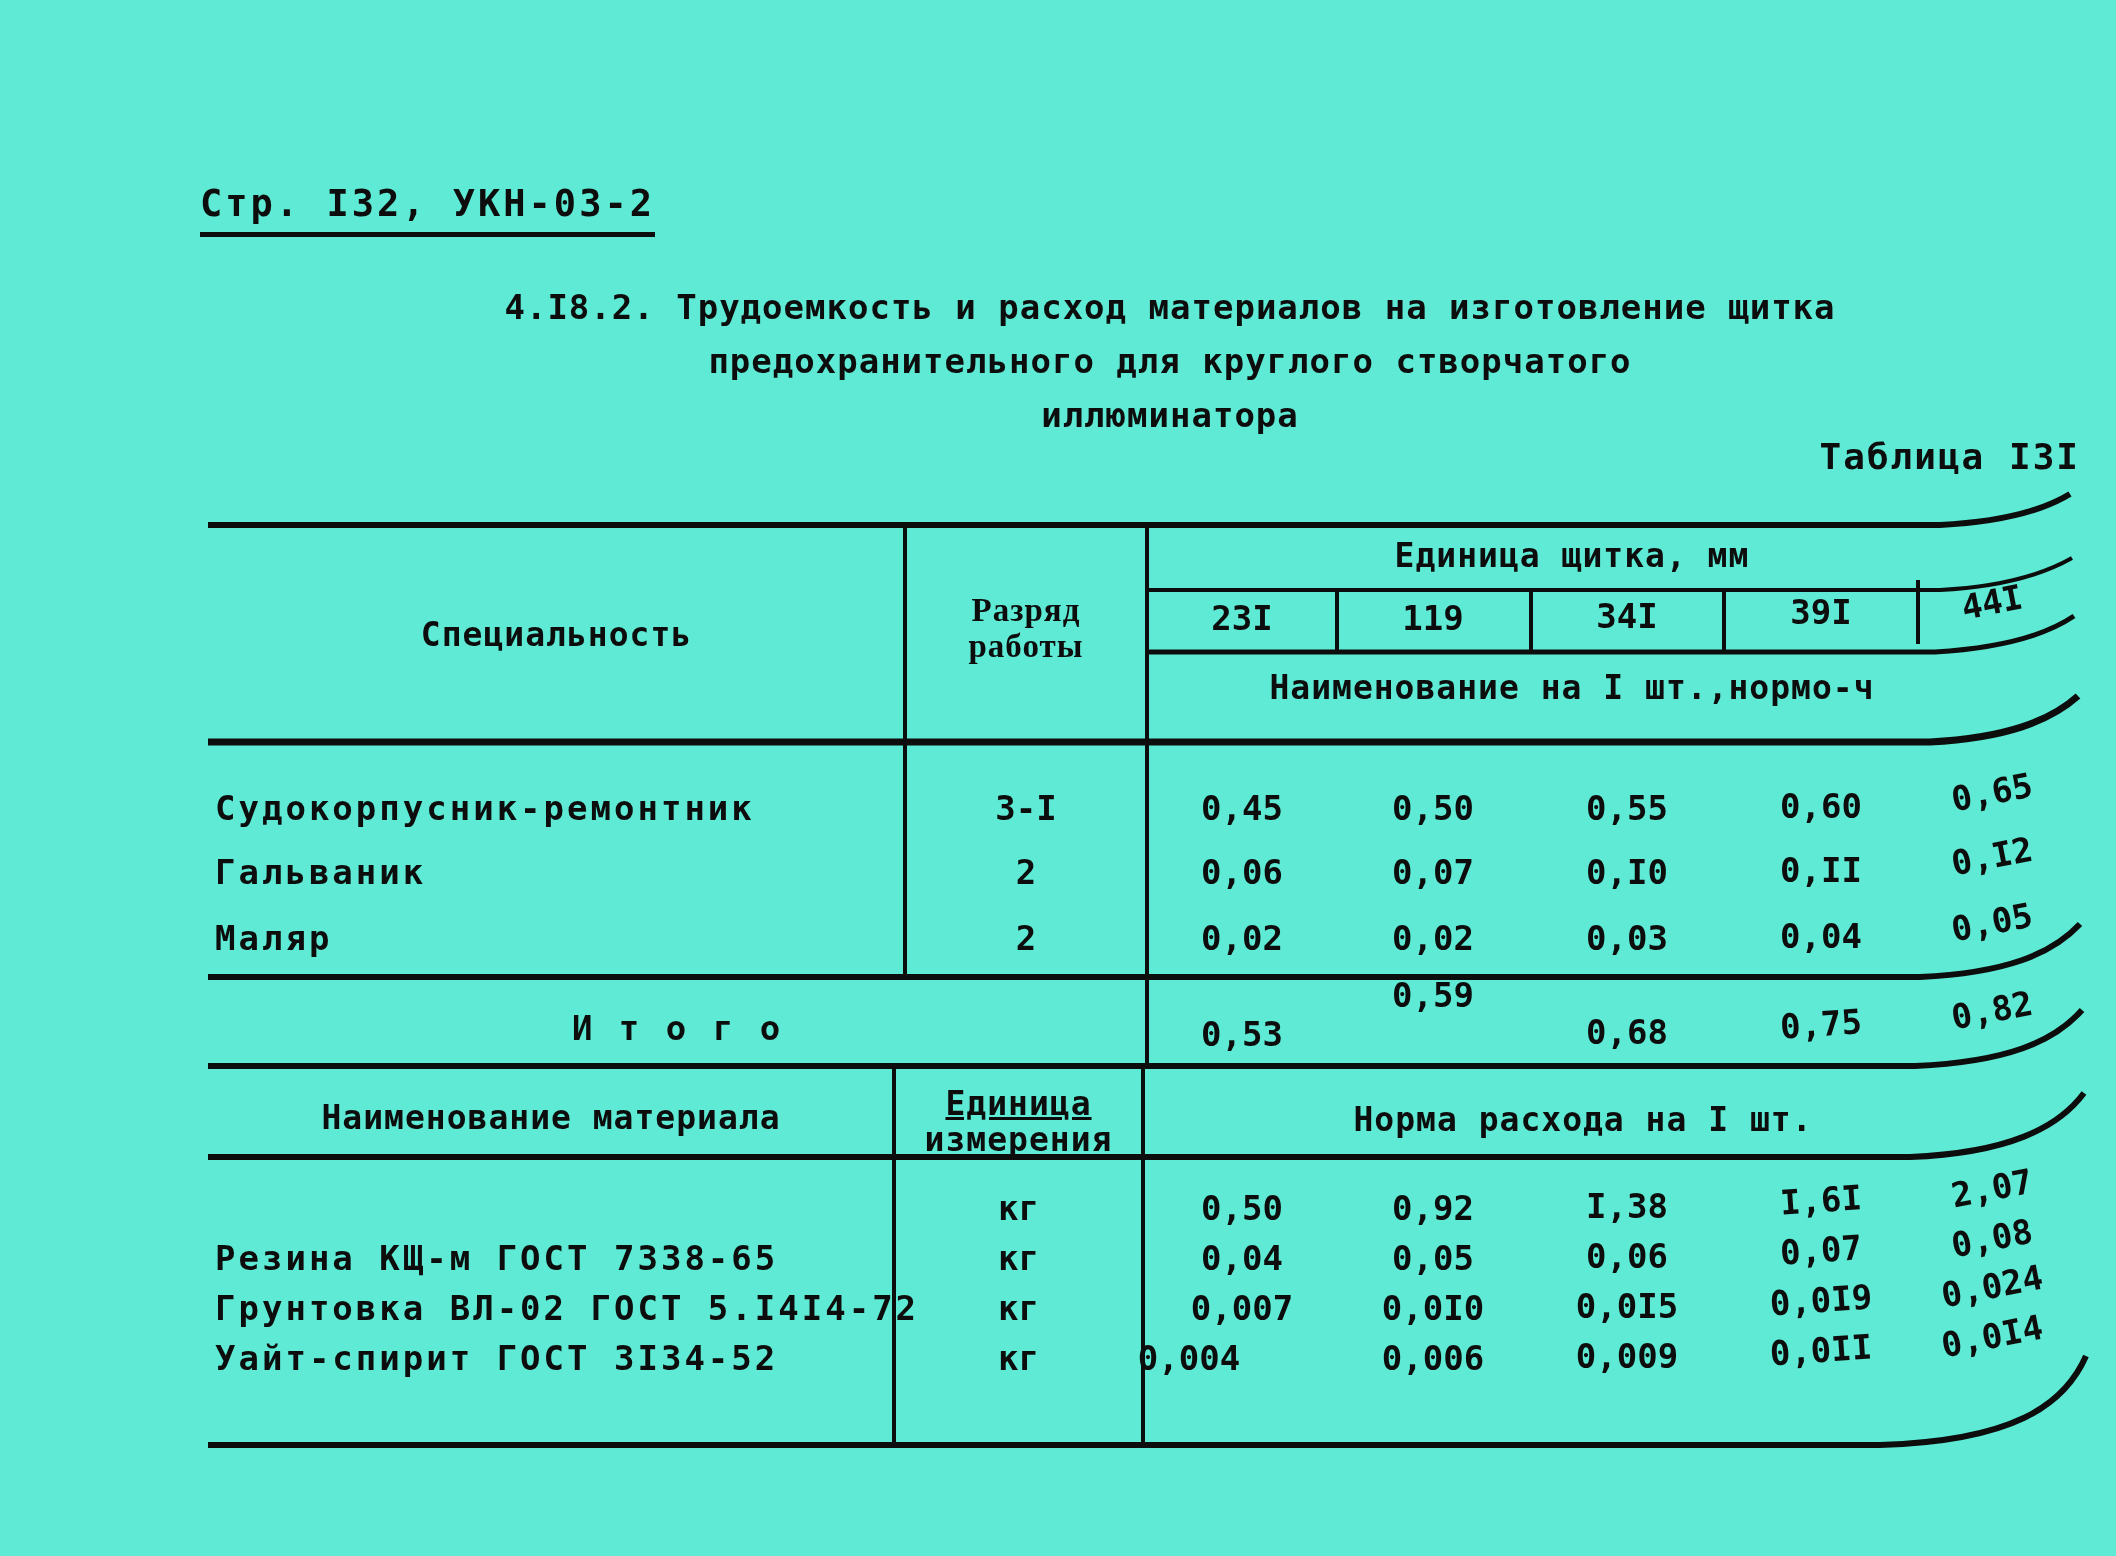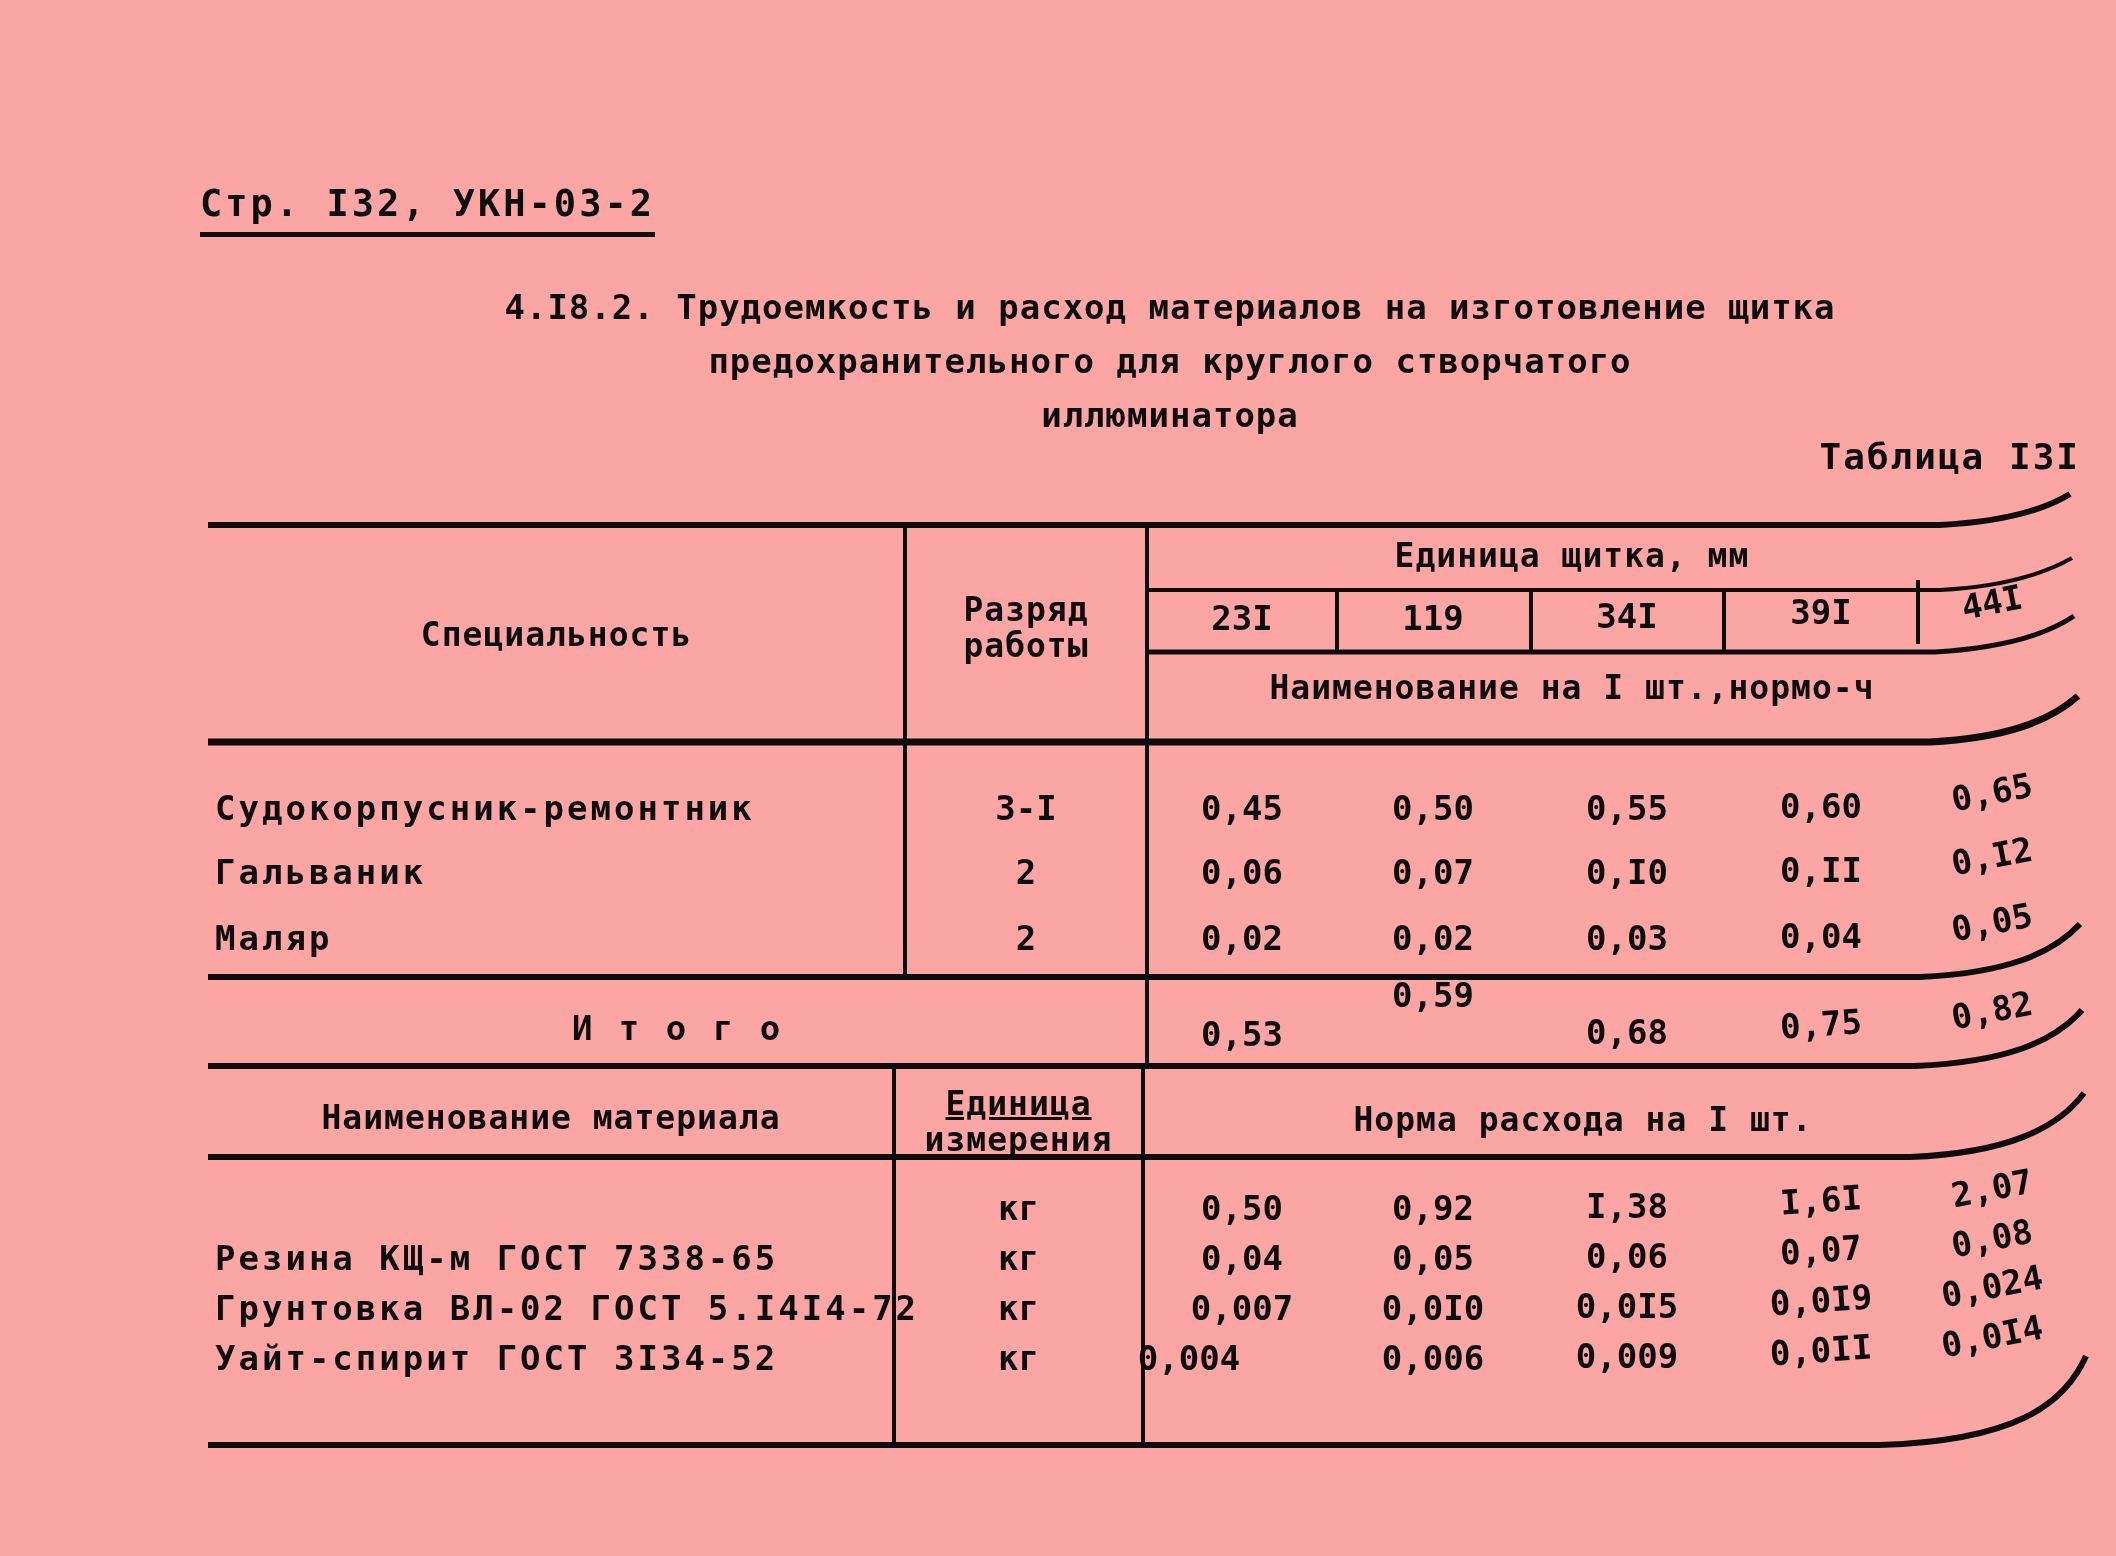--- a/index.html
+++ b/index.html
@@ -1,27 +1,27 @@
 <!DOCTYPE html>
 <html><head>
 <meta charset="utf-8">
 <style>
   html,body{margin:0;padding:0;background:#e8e8e8;}
   .page{
     position:relative;
     width:2116px;height:1556px;
-    background:#fca5a5;
+    background:#5eead4;
     font-family:"DejaVu Sans Mono","Liberation Mono",monospace;
     font-weight:700;
     color:#0d0d0d;
     overflow:hidden;
   }
   .abs{position:absolute;}
   .pre{white-space:pre;}
-  .preline{white-space:pre-line;}
+  .preline{white-space:pre-line;font-family:Liberation Serif, serif;}
   .ctr{text-align:center;}
   #doc-header{
     left:200px;top:182px;
     font-size:37px;letter-spacing:3px;
     border-bottom:5px solid #0d0d0d;
     padding-bottom:7px;
   }
   #title-block{
     left:224px;top:280px;width:1892px;
     font-size:34px;letter-spacing:1px;

